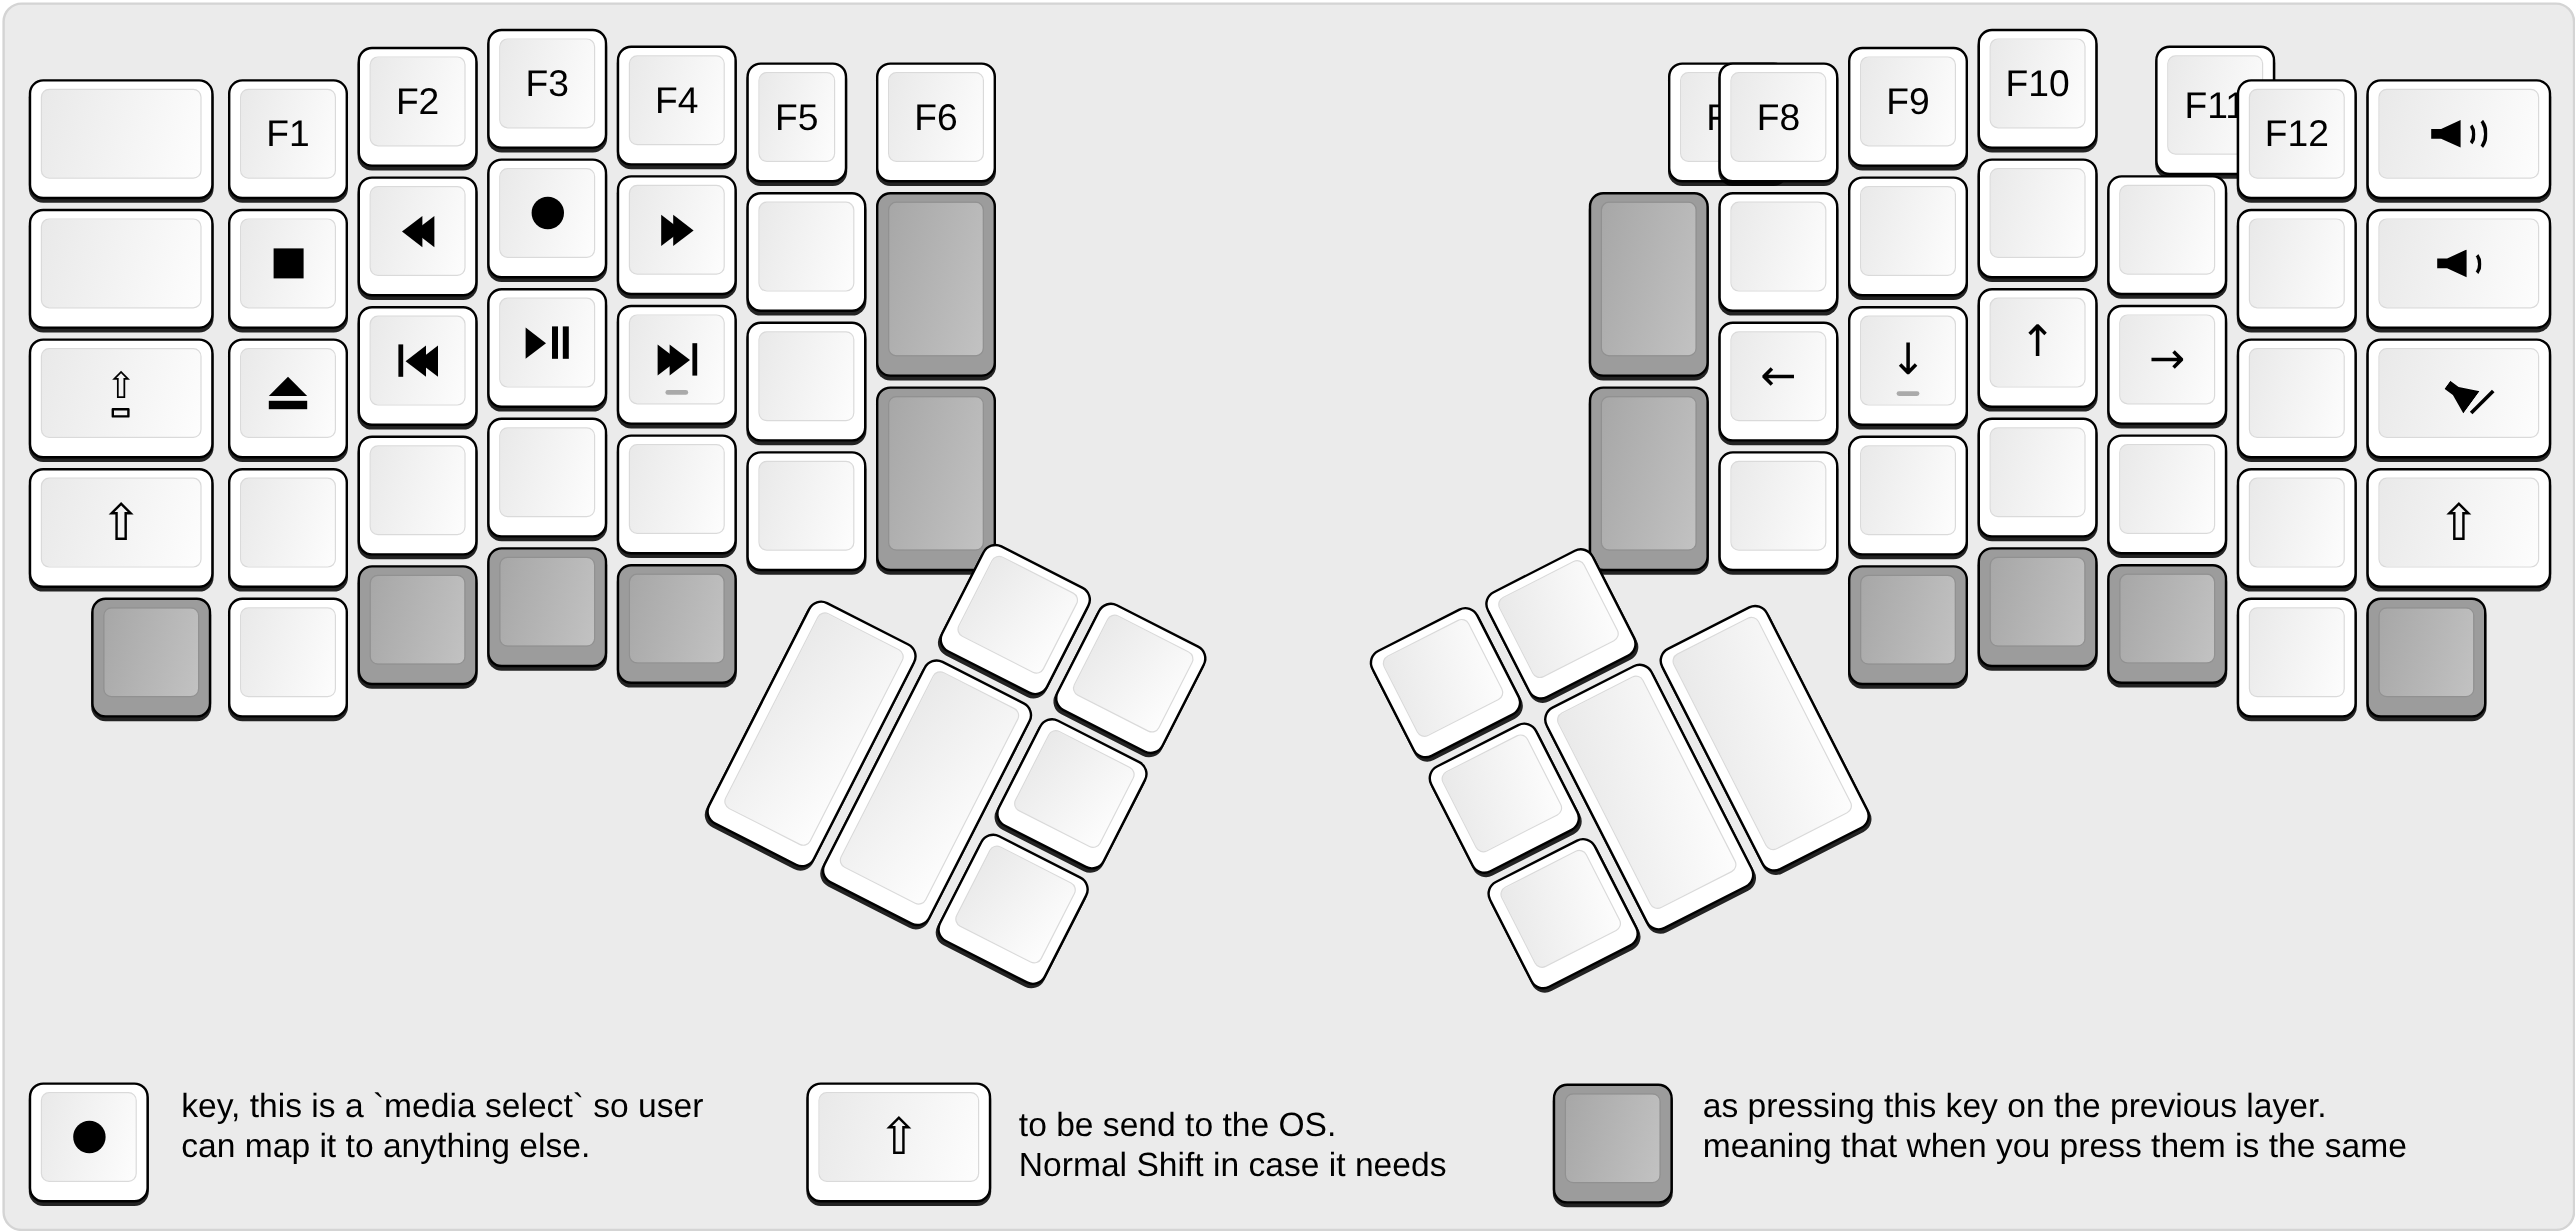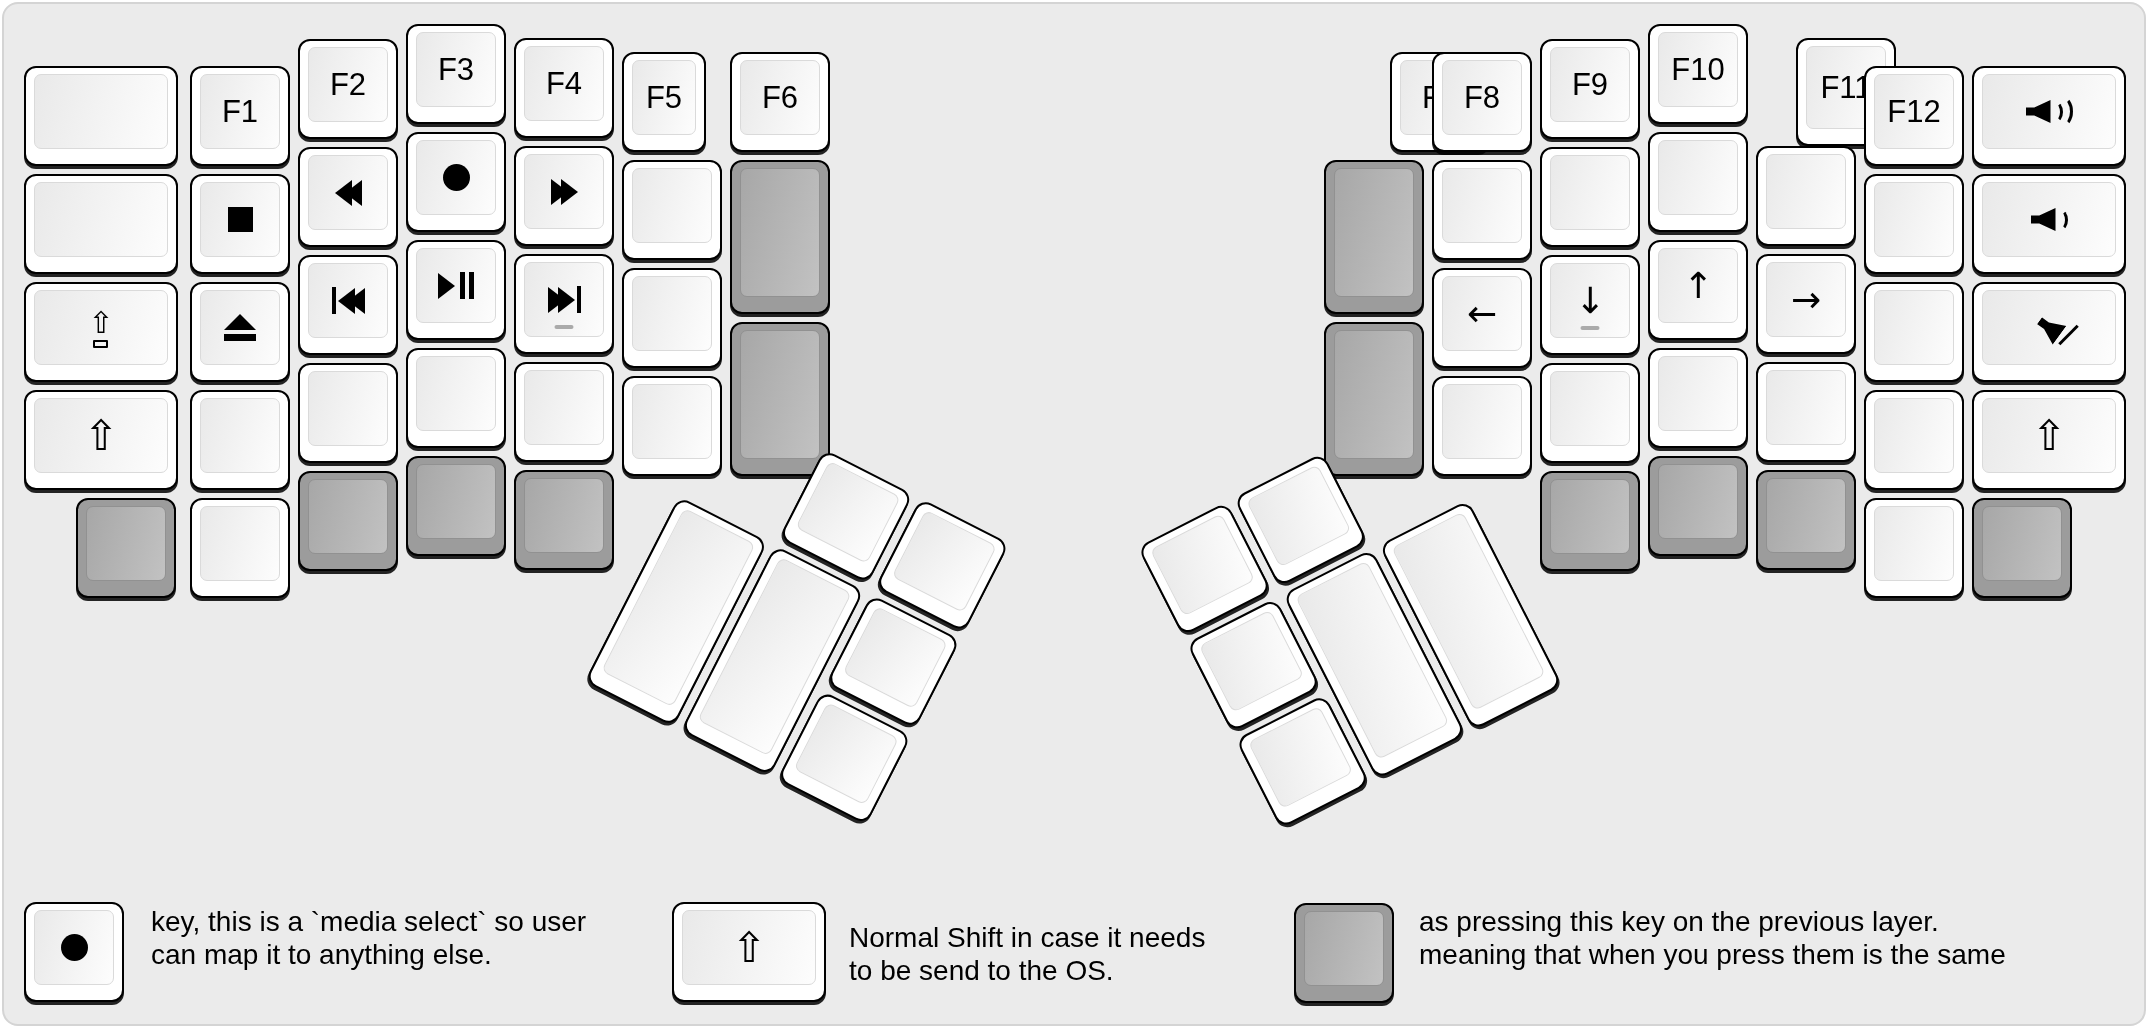--- a/index.html
+++ b/index.html
@@ -426,20 +426,20 @@
       <div class="key gray" style="left: 1290px; top: 899px; width: 100px; height: 100px;">
         <div class="keytop"></div>
       </div>
     </div>
 
   <div class="legend-text" style="left:147px; top:901px;">
     <div>key, this is a `media select` so user</div>
     <div>can map it to anything else.</div>
   </div>
   <div class="legend-text" style="left:845px; top:917px;">
+    <div>to be send to the OS.</div>
     <div>Normal Shift in case it needs</div>
-    <div>to be send to the OS.</div>
   </div>
   <div class="legend-text" style="left:1415px; top:901px;">
     <div>as pressing this key on the previous layer.</div>
     <div>meaning that when you press them is the same</div>
   </div>
 </div>
 
 </body></html>

